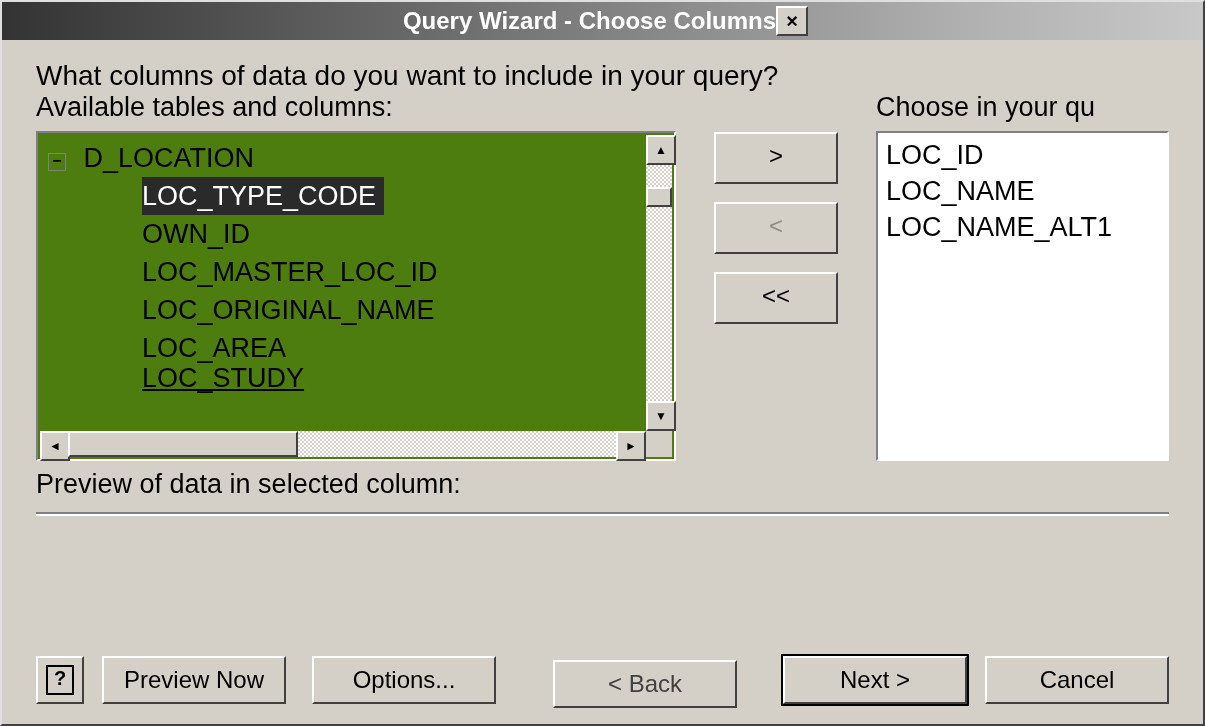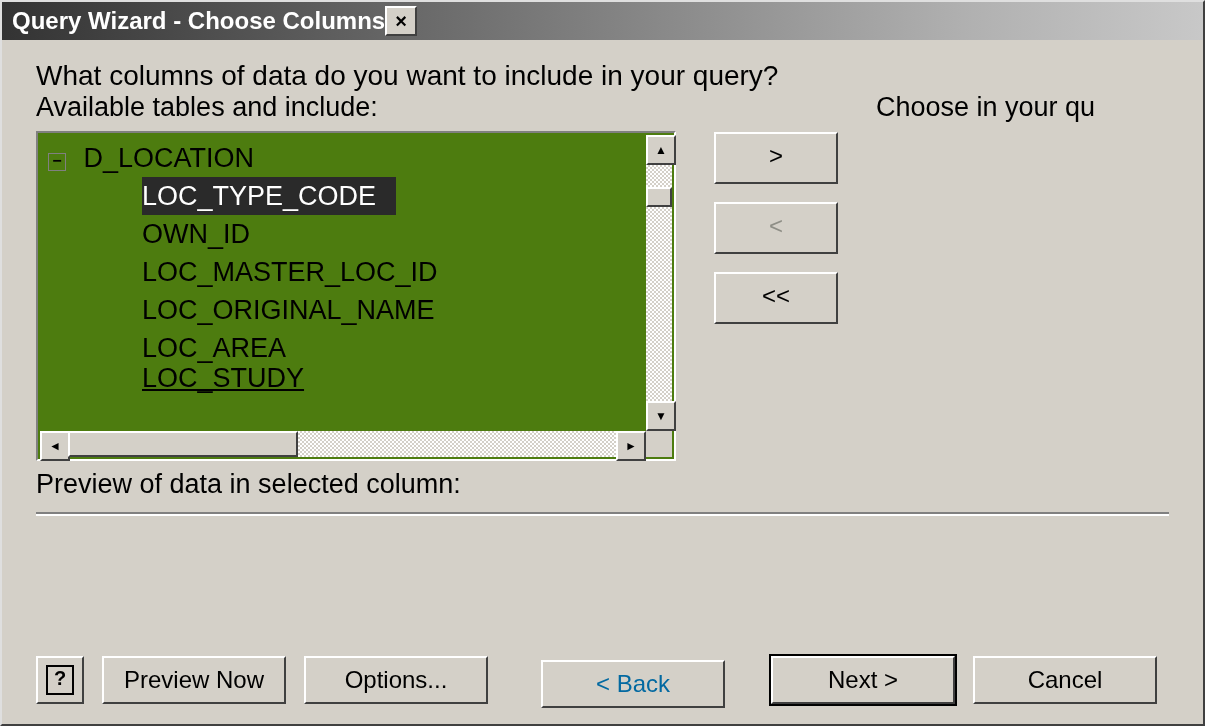--- a/index.html
+++ b/index.html
@@ -21,21 +21,21 @@
     border-top-color: #dfdfdf;
     border-left-color: #dfdfdf;
     border-right-color: #404040;
     border-bottom-color: #404040;
   }
   .titlebar {
     height: 38px;
     background: linear-gradient(to right, #333333, #b0b0b0 80%, #c8c8c8);
     display: flex;
     align-items: center;
-    justify-content: flex-start;
+    justify-content: center;
     padding: 0 4px 0 10px;
   }
   .titlebar-text {
     color: #fff;
     font-weight: bold;
     font-size: 24px;
     white-space: nowrap;
   }
   .titlebar-close {
     width: 28px;
@@ -118,21 +118,21 @@
     line-height: 14px;
     vertical-align: 1px;
     margin-right: 10px;
     font-weight: bold;
   }
   .tree-child { padding-left: 94px; }
   .tree-row.selected {
     background: #2a2a2a;
     color: #fff;
     display: inline-block;
-    padding-right: 20px;
+    padding-right: 8px;
     margin-left: 94px; 
   }
   .tree-row.selected.tree-child { padding-left: 0; }
   .tree-cut { margin-top: -8px; text-decoration: underline; }
   .vscroll {
     position: absolute;
     top: 2px; right: 2px; bottom: 28px;
     width: 26px;
     background: repeating-conic-gradient(#fff 0 25%, #d4d0c8 0 50%) 0 0/4px 4px;
     display: flex;
@@ -251,28 +251,28 @@
     display: flex;
     align-items: center;
     justify-content: center;
   }
   .btn.help {
     width: 44px;
     margin-right: 18px;
   }
   .btn.std {
     width: 180px;
-    margin-right: 18px;
+    margin-right: 26px;
   }
   .spacer { flex: 1; }
   .btn.wide {
     width: 180px;
     margin-right: 18px;
   }
-  .btn.disabled { color: #0369a1; margin-top: 8px; }
+  .btn.disabled { color: #404040; margin-top: 8px; }
   .btn.default {
     box-shadow: 0 0 0 2px #000;
     margin-left: 28px;
   }
   .help-q {
     display: inline-block;
     border: 2px solid #000;
     width: 24px;
     height: 26px;
     text-align: center;
@@ -292,21 +292,21 @@
       <span>×</span>
     </div>
   </div>
 
   <div class="body">
     <div class="prompt">What columns of data do you want to include in your query?</div>
 
     <div class="cols-row">
 
       <div class="left-col">
-        <div class="col-label">Available tables and include:</div>
+        <div class="col-label">Available tables and columns:</div>
         <div class="listframe available-wrap">
           <div class="available-content">
             <div class="tree-row">
               <span class="tree-expand">−</span>
               <span>D_LOCATION</span>
             </div>
             <div class="tree-row tree-child selected">
               <span>LOC_TYPE_CODE</span>
             </div>
             <div class="tree-row tree-child">
@@ -356,20 +356,25 @@
         <div class="move-btn disabled">
           <span>&lt;</span>
         </div>
         <div class="move-btn">
           <span>&lt;&lt;</span>
         </div>
       </div>
 
       <div class="right-col">
         <div class="col-label">Choose in your qu</div>
+        <div class="listframe selected-list">
+          <div><span>LOC_ID</span></div>
+          <div><span>LOC_NAME</span></div>
+          <div><span>LOC_NAME_ALT1</span></div>
+        </div>
       </div>
     </div>
 
     <div class="preview-label">Preview of data in selected column:</div>
     <div class="hr-sunken"></div>
 
     <div class="footer">
       <div class="btn help">
         <span class="help-q">?</span>
       </div>
@@ -379,18 +384,18 @@
       <div class="btn std">
         <span>Options...</span>
       </div>
       <div class="spacer"></div>
       <div class="btn wide disabled">
         <span>&lt; Back</span>
       </div>
       <div class="btn wide default">
         <span>Next &gt;</span>
       </div>
-      <div class="btn wide" style="margin-right:12px">
+      <div class="btn wide" style="margin-right:0">
         <span>Cancel</span>
       </div>
     </div>
   </div>
 </div>
 
 </body></html>

